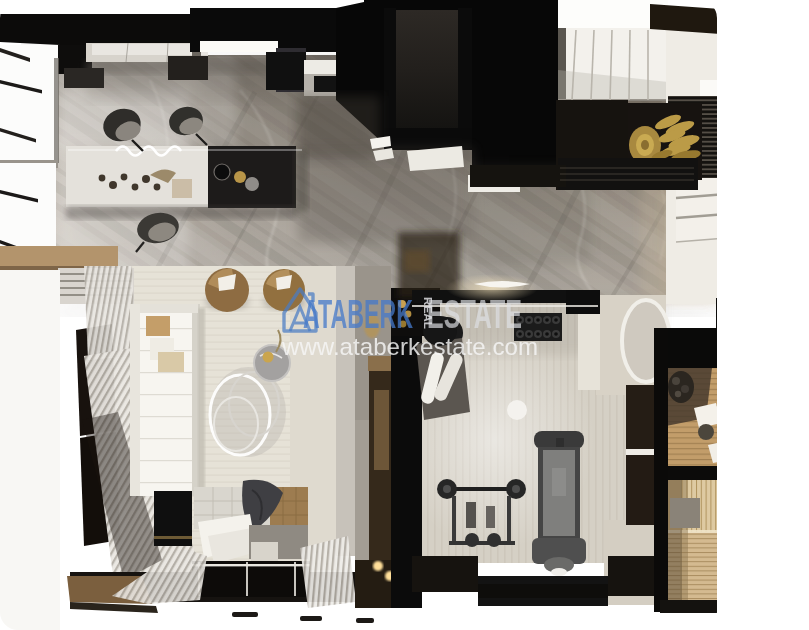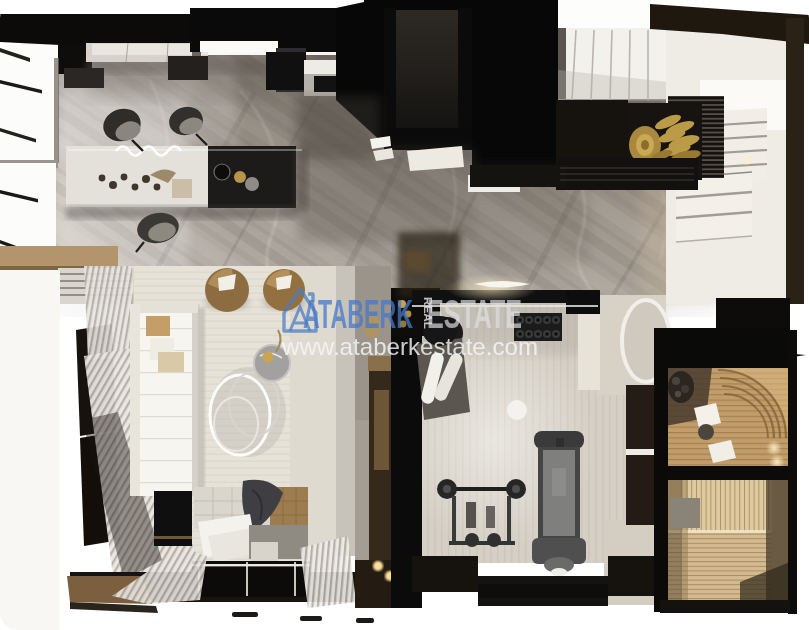--- a/index.html
+++ b/index.html
@@ -1,16 +1,16 @@
 <!DOCTYPE html>
 <html><head>
 <meta charset="utf-8">
 <style>
 html,body{margin:0;padding:0;background:#ffffff;}
-#scene{position:relative;width:809px;height:630px;overflow:hidden;font-family:"Liberation Sans",sans-serif;border-radius:18px;}
+#scene{position:relative;width:717px;height:630px;overflow:hidden;font-family:"Liberation Sans",sans-serif;border-radius:18px;}
 svg{display:block}
 </style>
 </head>
 <body>
 <div id="scene">
 <svg width="809" height="630" viewBox="0 0 809 630">
 <defs>
 <linearGradient id="marbleH" x1="0" y1="0" x2="1" y2="0">
   <stop offset="0" stop-color="#cac4bd"></stop>
   <stop offset="0.1" stop-color="#b4ada5"></stop>

